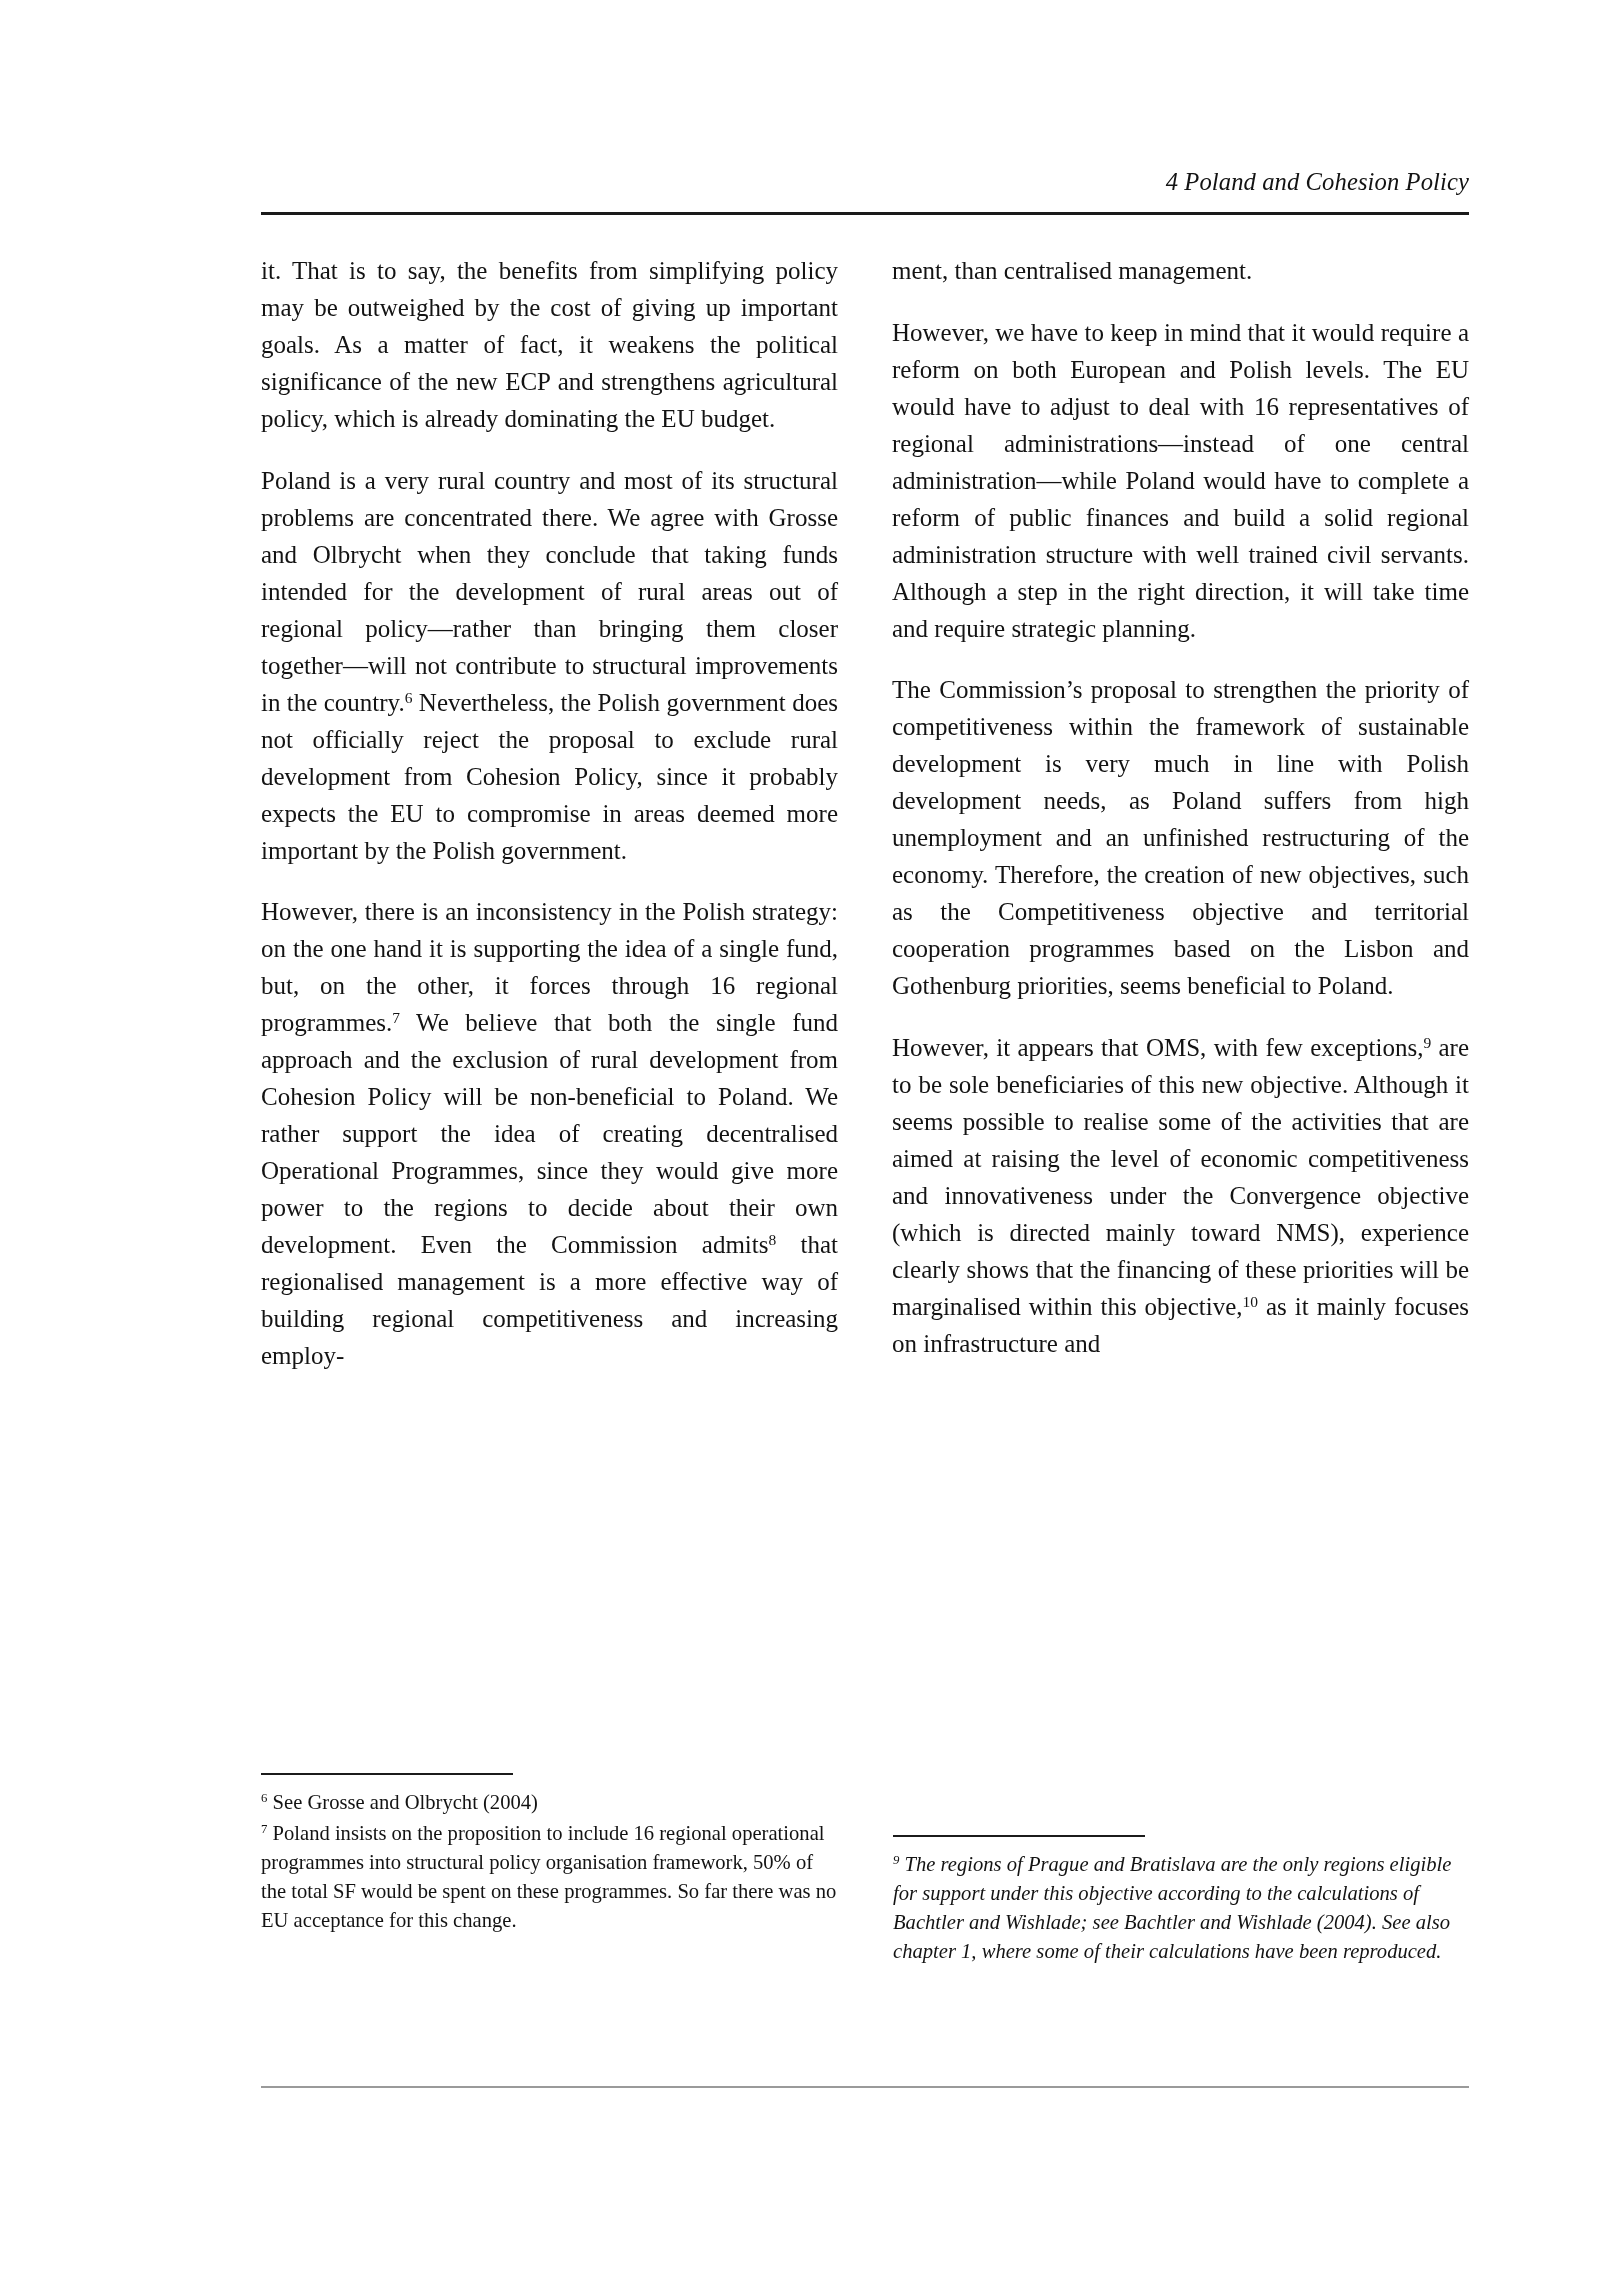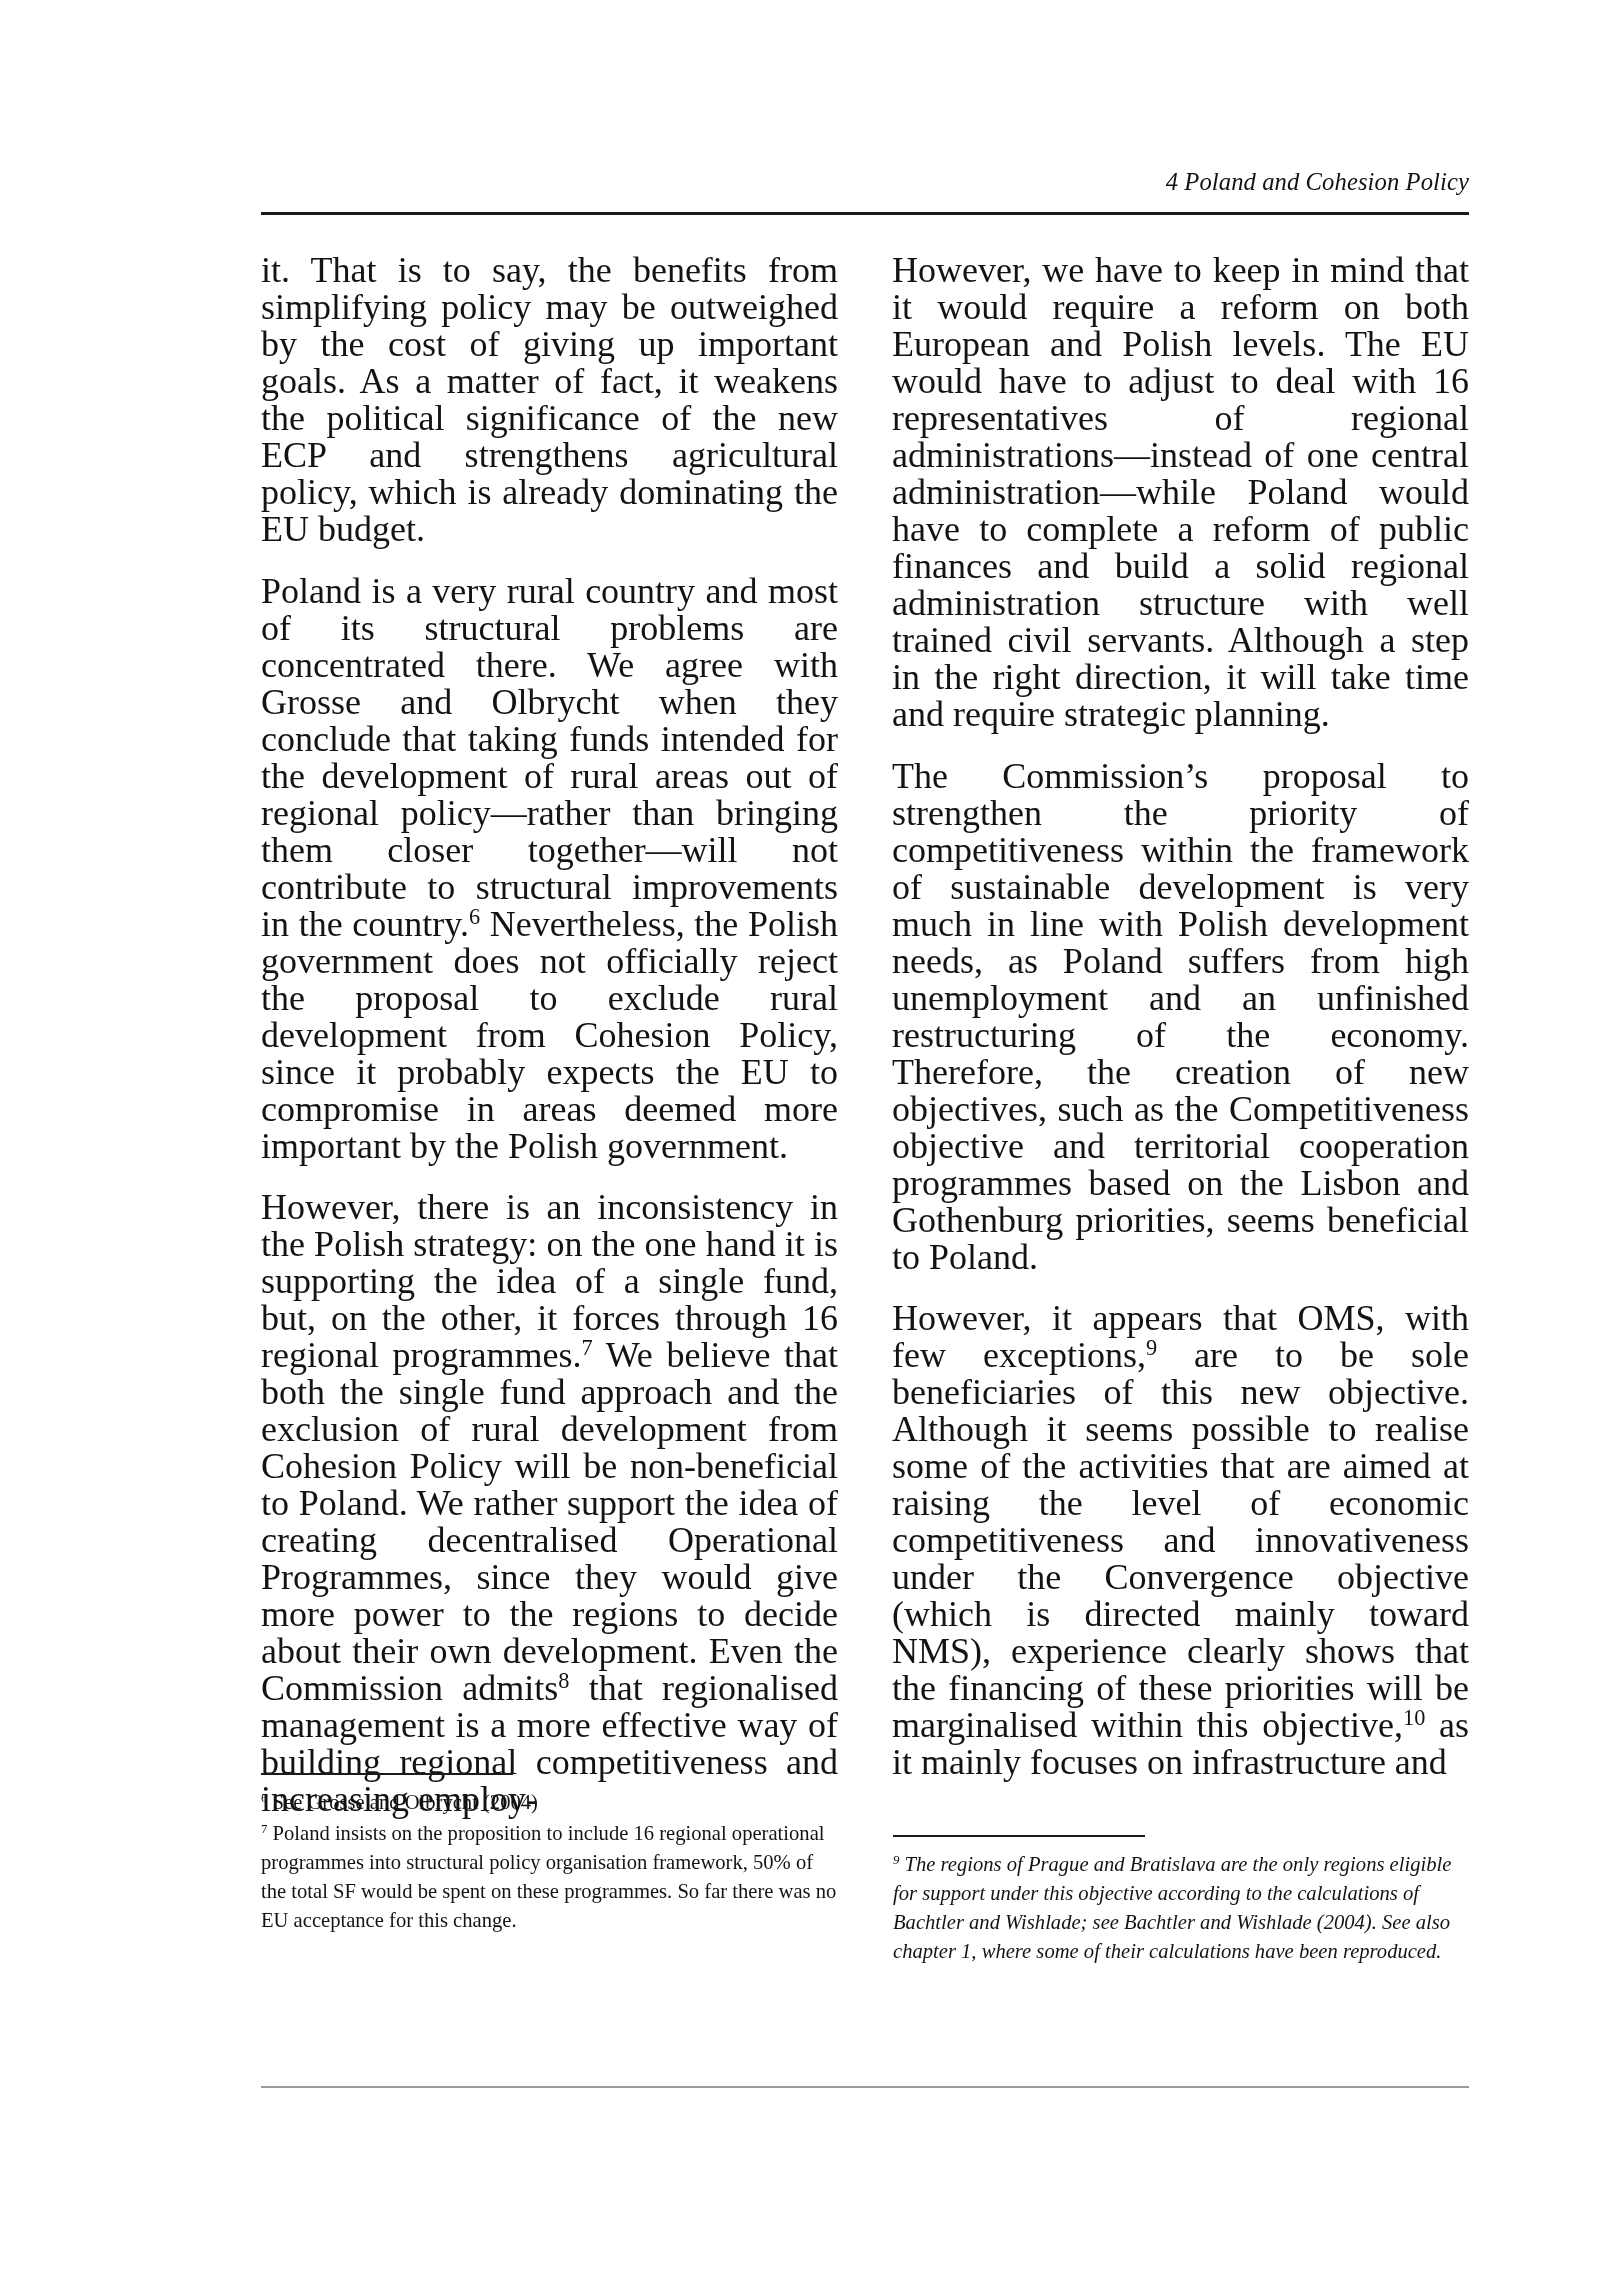--- a/index.html
+++ b/index.html
@@ -52,21 +52,21 @@
     top: 252px;
     width: 1208px;
     display: flex;
     justify-content: space-between;
   }
   .column {
     width: 577px;
   }
   .col-body p {
     margin: 0 0 24.6px 0;
-    font-size: 36px;
+    font-size: 25px;
     line-height: 37px;
     text-align: justify;
     text-justify: inter-word;
     hyphens: none;
     word-spacing: 0px;
   }
   .col-body p:last-child {
     margin-bottom: 0;
   }
   sup {
@@ -129,20 +129,21 @@
 
     <div class="column col-body">
       <p>it. That is to say, the benefits from simplifying policy may be outweighed by the cost of giving up important goals. As a matter of fact, it weakens the political significance of the new ECP and strengthens agricultural policy, which is already dominating the EU budget.</p>
 
       <p><span>Poland is a very rural country and most of its structural problems are concentrated there. We agree with Grosse and Olbrycht when they conclude that taking funds intended for the development of rural areas out of regional policy—rather than bringing them closer together—will not contribute to structural improvements in the country.</span><sup>6</sup> <span>Nevertheless, the Polish government does not officially reject the proposal to exclude rural development from Cohesion Policy, since it probably expects the EU to compromise in areas deemed more important by the Polish government.</span></p>
 
       <p><span>However, there is an inconsistency in the Polish strategy: on the one hand it is supporting the idea of a single fund, but, on the other, it forces through 16 regional programmes.</span><sup>7</sup> <span>We believe that both the single fund approach and the exclusion of rural development from Cohesion Policy will be non-beneficial to Poland. We rather support the idea of creating decentralised Operational Programmes, since they would give more power to the regions to decide about their own development. Even the Commission admits</span><sup>8</sup> <span>that regionalised management is a more effective way of building regional competitiveness and increasing employ-</span></p>
     </div>
 
     <div class="column col-body">
+      <p>ment, than centralised management.</p>
       <p>However, we have to keep in mind that it would require a reform on both European and Polish levels. The EU would have to adjust to deal with 16 representatives of regional administrations—instead of one central administration—while Poland would have to complete a reform of public finances and build a solid regional administration structure with well trained civil servants. Although a step in the right direction, it will take time and require strategic planning.</p>
       <p>The Commission’s proposal to strengthen the priority of competitiveness within the framework of sustainable development is very much in line with Polish development needs, as Poland suffers from high unemployment and an unfinished restructuring of the economy. Therefore, the creation of new objectives, such as the Competitiveness objective and territorial cooperation programmes based on the Lisbon and Gothenburg priorities, seems beneficial to Poland.</p>
 
       <p><span>However, it appears that OMS, with few exceptions,</span><sup>9</sup> <span>are to be sole beneficiaries of this new objective. Although it seems possible to realise some of the activities that are aimed at raising the level of economic competitiveness and innovativeness under the Convergence objective (which is directed mainly toward NMS), experience clearly shows that the financing of these priorities will be marginalised within this objective,</span><sup>10</sup> <span>as it mainly focuses on infrastructure and</span></p>
     </div>
   </div>
 
   <div class="footnotes fn-left">
     <div class="fn-rule"></div>
 

